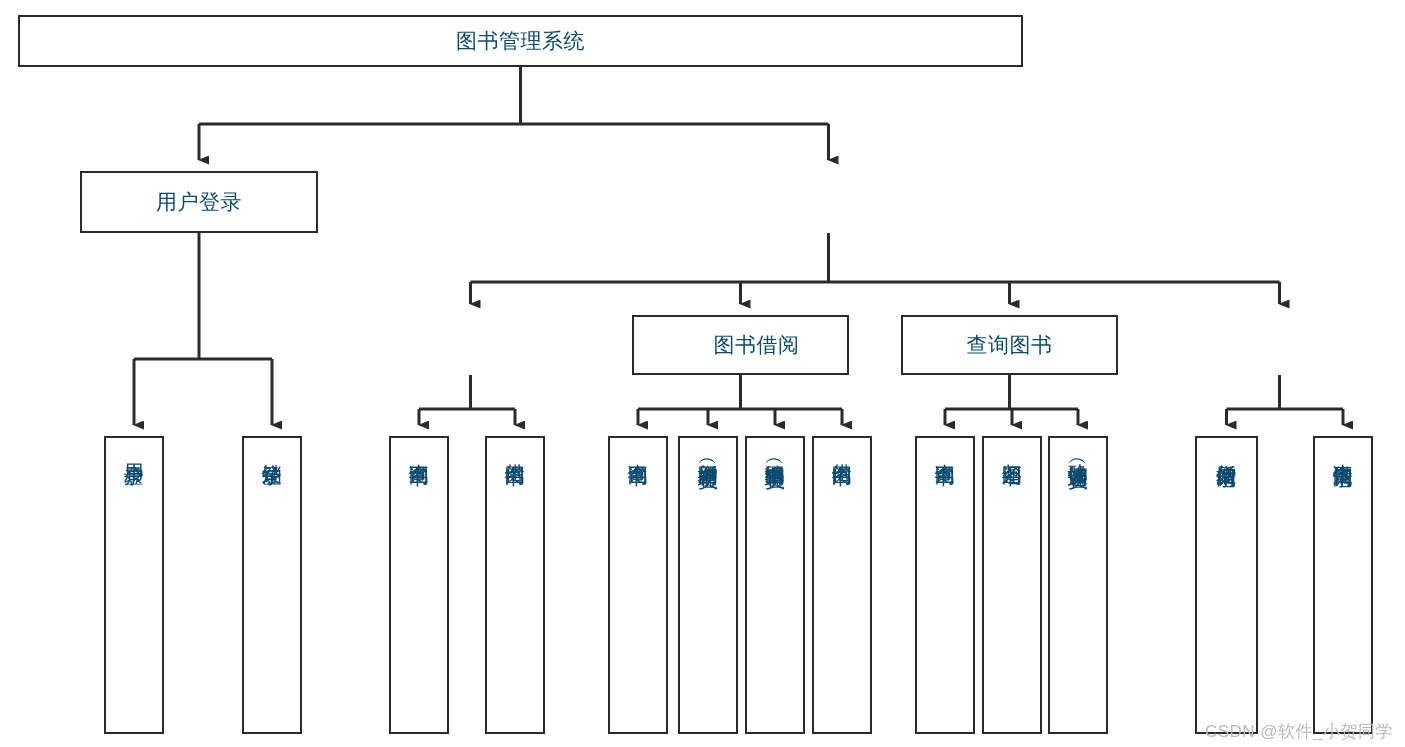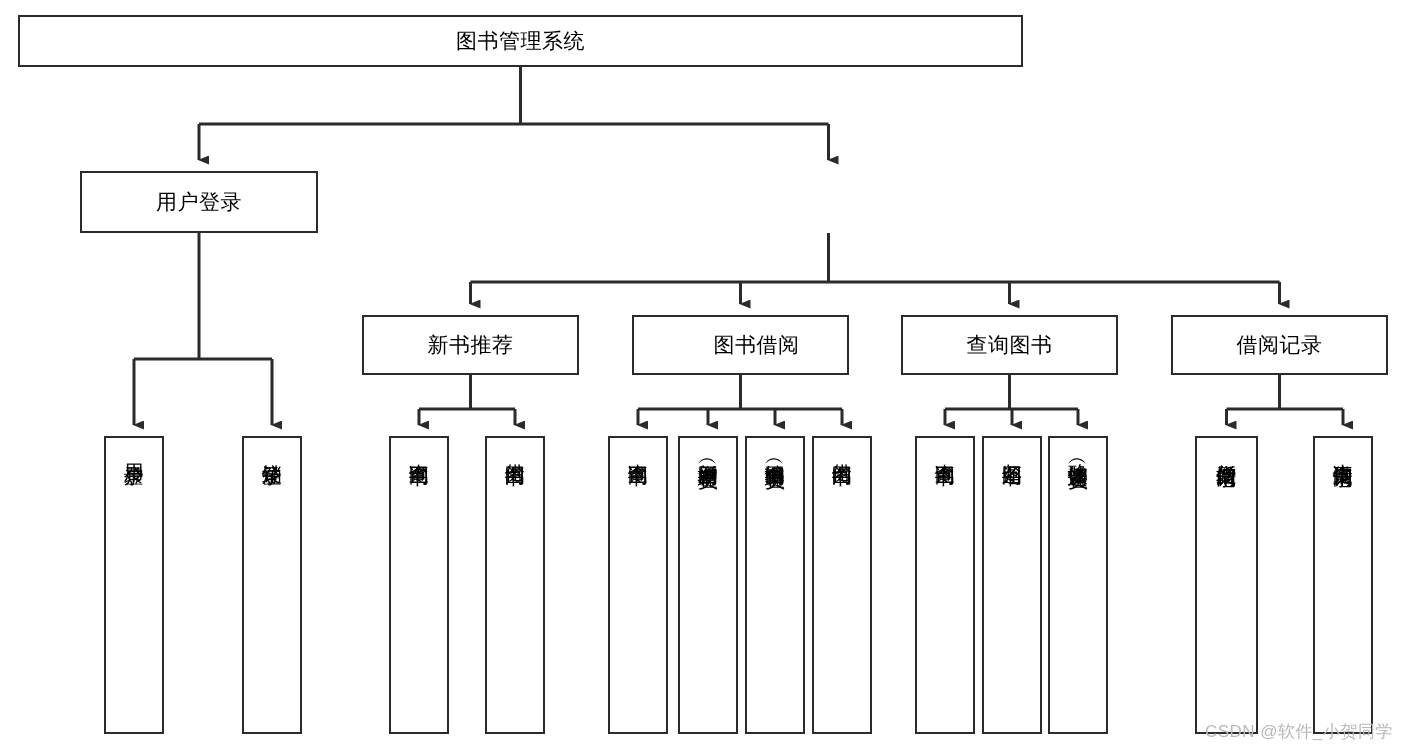--- a/index.html
+++ b/index.html
@@ -35,21 +35,21 @@
     align-items: center;
     justify-content: center;
     text-align: center;
     z-index: 2;
   }
   .node-label {
     font-size: 21px;
     line-height: 1.18;
     letter-spacing: 0.5px;
     white-space: nowrap;
-    color: #000000;
+    color: #0c4a6e;
   }
   .node.horiz .node-label {
     writing-mode: horizontal-tb;
   }
   .node.vert {
     align-items: flex-start;
     justify-content: center;
     padding-top: 10px;
   }
   .node.vert .node-label {
@@ -119,31 +119,25 @@
         <path d="M1343,409 L1343,425" marker-end="url(#arrowhead)"></path>
       </g>
   </svg>
 
   <div class="node horiz" style="left: 18px; top: 15px; width: 1005px; height: 52px;">
     <span class="node-label">图书管理系统</span>
   </div>
   <div class="node horiz" style="left: 80px; top: 171px; width: 238px; height: 62px;">
     <span class="node-label">用户登录</span>
   </div>
-  <div class="node horiz" style="left: 362px; top: 315px; width: 217px; height: 60px;">
-    <span class="node-label">新书推荐</span>
-  </div>
   <div class="node horiz" style="left: 632px; top: 315px; width: 217px; height: 60px; padding-left: 32px;">
     <span class="node-label">图书借阅</span>
   </div>
   <div class="node horiz" style="left: 901px; top: 315px; width: 217px; height: 60px;">
     <span class="node-label">查询图书</span>
-  </div>
-  <div class="node horiz" style="left: 1171px; top: 315px; width: 217px; height: 60px;">
-    <span class="node-label">借阅记录</span>
   </div>
 
   <div class="node vert" style="left: 104px; top: 436px; width: 60px; height: 298px;">
     <span class="node-label">用户登录</span>
   </div>
   <div class="node vert" style="left: 242px; top: 436px; width: 60px; height: 298px;">
     <span class="node-label">注销登录</span>
   </div>
   <div class="node vert" style="left: 389px; top: 436px; width: 60px; height: 298px;">
     <span class="node-label">查询图书</span>

